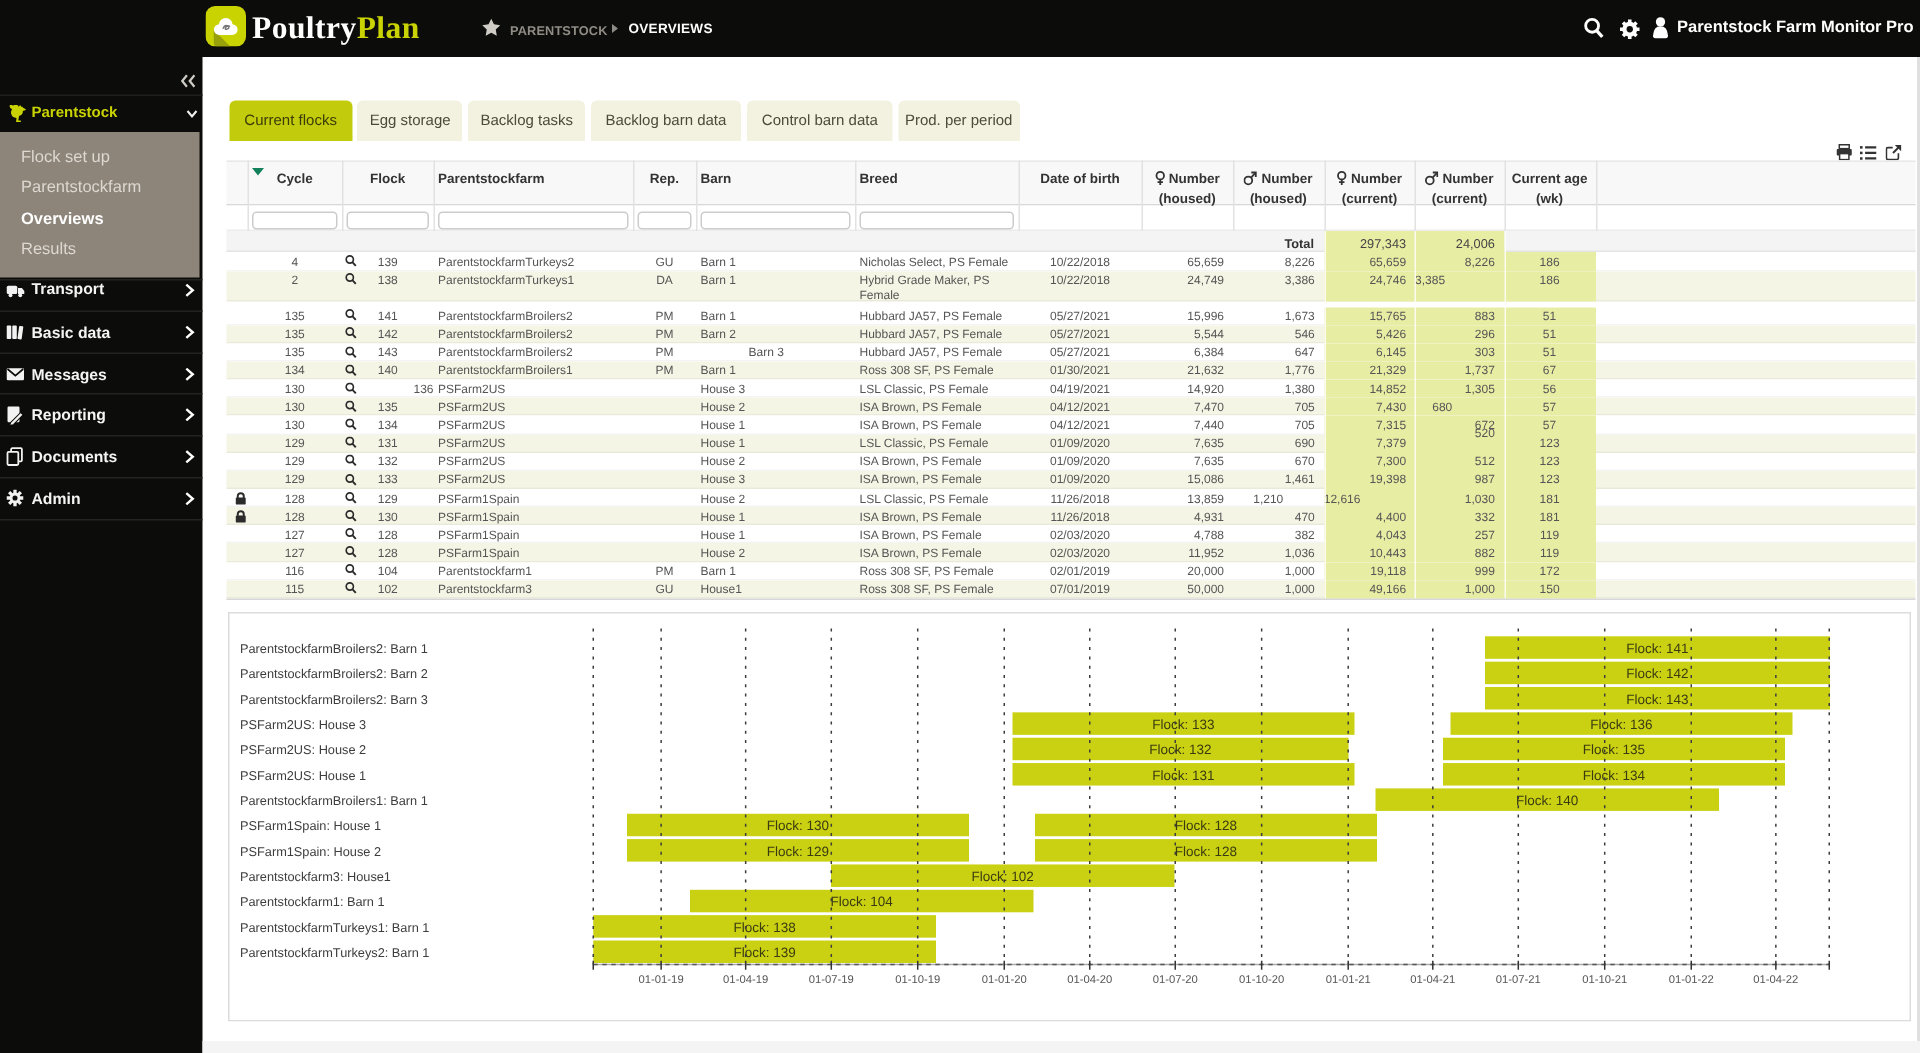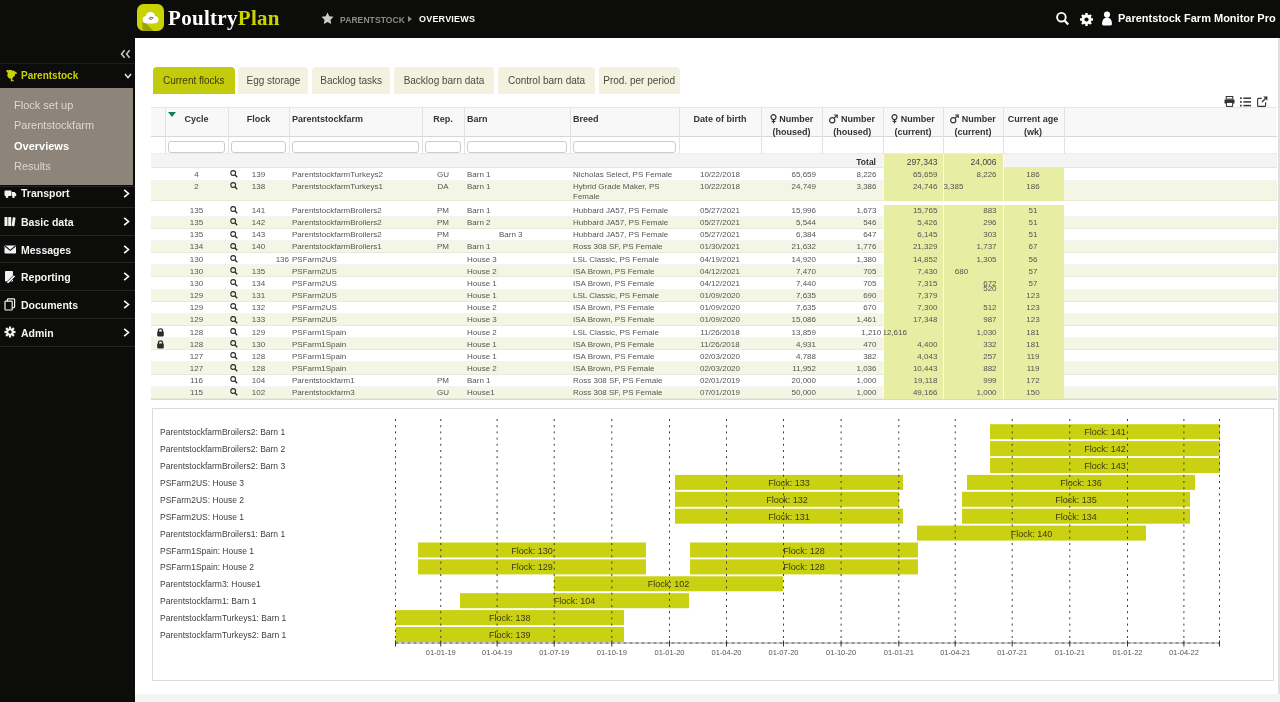--- a/index.html
+++ b/index.html
@@ -415,37 +415,37 @@
 <div class="abs" style="left:151px;top:313.85px;width:1126px;height:12.15px;background:#f5f5e5;border-bottom:1px solid rgba(0,0,0,0.045)"></div>
 <div class="abs" style="left:882.5px;top:313.85px;width:181px;height:12.15px;background:#e8eda4"></div>
 <div class="abs" style="left:165px;top:315.35px;width:63px;font-size:8px;color:#555;text-align:center;line-height:9.4px;">129</div>
 <div class="abs" style="left:228px;top:315.35px;width:61px;font-size:8px;color:#555;text-align:center;line-height:9.4px;">133</div>
 <div class="abs" style="left:292px;top:315.35px;width:130px;font-size:8px;color:#555;text-align:left;line-height:9.4px;">PSFarm2US</div>
 <div class="abs" style="left:467px;top:315.35px;width:103px;font-size:8px;color:#555;text-align:left;line-height:9.4px;">House 3</div>
 <div class="abs" style="left:573px;top:315.35px;width:106px;font-size:8px;color:#555;text-align:left;line-height:9.4px;white-space:nowrap;">ISA Brown, PS Female</div>
 <div class="abs" style="left:679px;top:315.35px;width:82px;font-size:8px;color:#555;text-align:center;line-height:9.4px;">01/09/2020</div>
 <div class="abs" style="left:761px;top:315.35px;width:55px;font-size:8px;color:#555;text-align:right;line-height:9.4px;">15,086</div>
 <div class="abs" style="left:822px;top:315.35px;width:54.5px;font-size:8px;color:#555;text-align:right;line-height:9.4px;">1,461</div>
-<div class="abs" style="left:882.5px;top:315.35px;width:54.9px;font-size:8px;color:#555;text-align:right;line-height:9.4px;">17,348</div>
+<div class="abs" style="left:882.5px;top:315.35px;width:54.9px;font-size:8px;color:#555;text-align:right;line-height:9.4px;">19,398</div>
 <div class="abs" style="left:943.4px;top:315.35px;width:53.2px;font-size:8px;color:#555;text-align:right;line-height:9.4px;">987</div>
 <div class="abs" style="left:1002.6px;top:315.35px;width:60.9px;font-size:8px;color:#555;text-align:center;line-height:9.4px;">123</div>
 <svg width="8" height="8" viewBox="0 0 8 8" style="position:absolute;left:229.5px;top:315.55px">
       <circle cx="3.2" cy="3" r="2.4" fill="none" stroke="#2b2b2b" stroke-width="1.1"></circle>
       <line x1="4.9" y1="4.8" x2="7.2" y2="7.2" stroke="#2b2b2b" stroke-width="1.3"></line>
     </svg>
 <div class="abs" style="left:151px;top:326px;width:1126px;height:12.15px;background:#fff;border-bottom:1px solid rgba(0,0,0,0.045)"></div>
 <div class="abs" style="left:882.5px;top:326px;width:181px;height:12.15px;background:#e8eda4"></div>
 <div class="abs" style="left:165px;top:327.5px;width:63px;font-size:8px;color:#555;text-align:center;line-height:9.4px;">128</div>
 <div class="abs" style="left:228px;top:327.5px;width:61px;font-size:8px;color:#555;text-align:center;line-height:9.4px;">129</div>
 <div class="abs" style="left:292px;top:327.5px;width:130px;font-size:8px;color:#555;text-align:left;line-height:9.4px;">PSFarm1Spain</div>
 <div class="abs" style="left:467px;top:327.5px;width:103px;font-size:8px;color:#555;text-align:left;line-height:9.4px;">House 2</div>
 <div class="abs" style="left:573px;top:327.5px;width:106px;font-size:8px;color:#555;text-align:left;line-height:9.4px;white-space:nowrap;">LSL Classic, PS Female</div>
 <div class="abs" style="left:679px;top:327.5px;width:82px;font-size:8px;color:#555;text-align:center;line-height:9.4px;">11/26/2018</div>
 <div class="abs" style="left:761px;top:327.5px;width:55px;font-size:8px;color:#555;text-align:right;line-height:9.4px;">13,859</div>
-<div class="abs" style="left:844px;top:327.5px;width:54.5px;font-size:8px;color:#555;text-align:center;line-height:9.4px;">1,210</div>
+<div class="abs" style="left:801px;top:327.5px;width:54.5px;font-size:8px;color:#555;text-align:right;line-height:9.4px;">1,210</div>
 <div class="abs" style="left:882.5px;top:327.5px;width:54.9px;font-size:8px;color:#555;text-align:left;line-height:9.4px;">12,616</div>
 <div class="abs" style="left:943.4px;top:327.5px;width:53.2px;font-size:8px;color:#555;text-align:right;line-height:9.4px;">1,030</div>
 <div class="abs" style="left:1002.6px;top:327.5px;width:60.9px;font-size:8px;color:#555;text-align:center;line-height:9.4px;">181</div>
 <svg width="8" height="8" viewBox="0 0 8 8" style="position:absolute;left:229.5px;top:327.7px">
       <circle cx="3.2" cy="3" r="2.4" fill="none" stroke="#2b2b2b" stroke-width="1.1"></circle>
       <line x1="4.9" y1="4.8" x2="7.2" y2="7.2" stroke="#2b2b2b" stroke-width="1.3"></line>
     </svg>
 <svg class="abs" width="9" height="9" viewBox="0 0 9 9" style="position:absolute;left:156px;top:327.8px">
       <path d="M2.5 4 L2.5 2.6 Q2.5 0.8 4.5 0.8 Q6.5 0.8 6.5 2.6 L6.5 4" fill="none" stroke="#2b2b2b" stroke-width="1.3"></path>
       <rect x="1.2" y="3.6" width="6.6" height="4.8" rx="0.8" fill="#2b2b2b"></rect>

